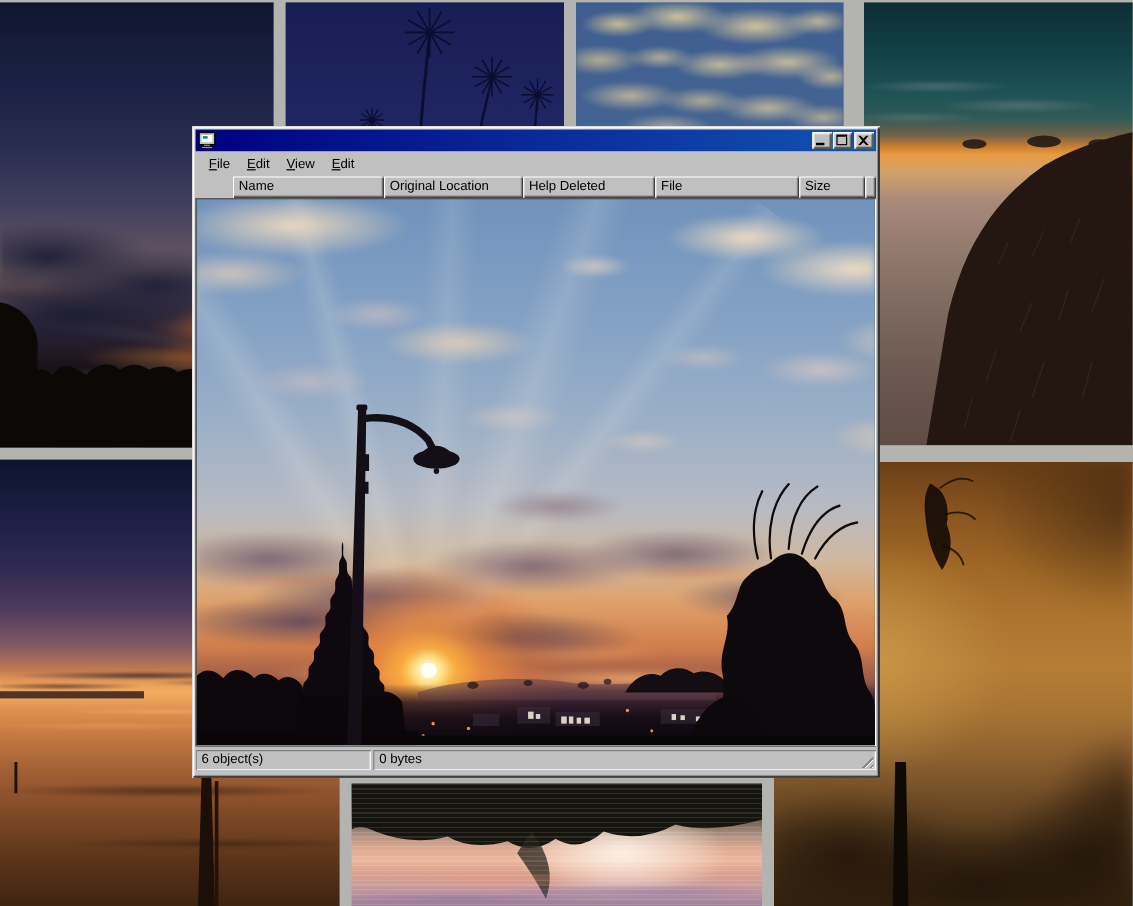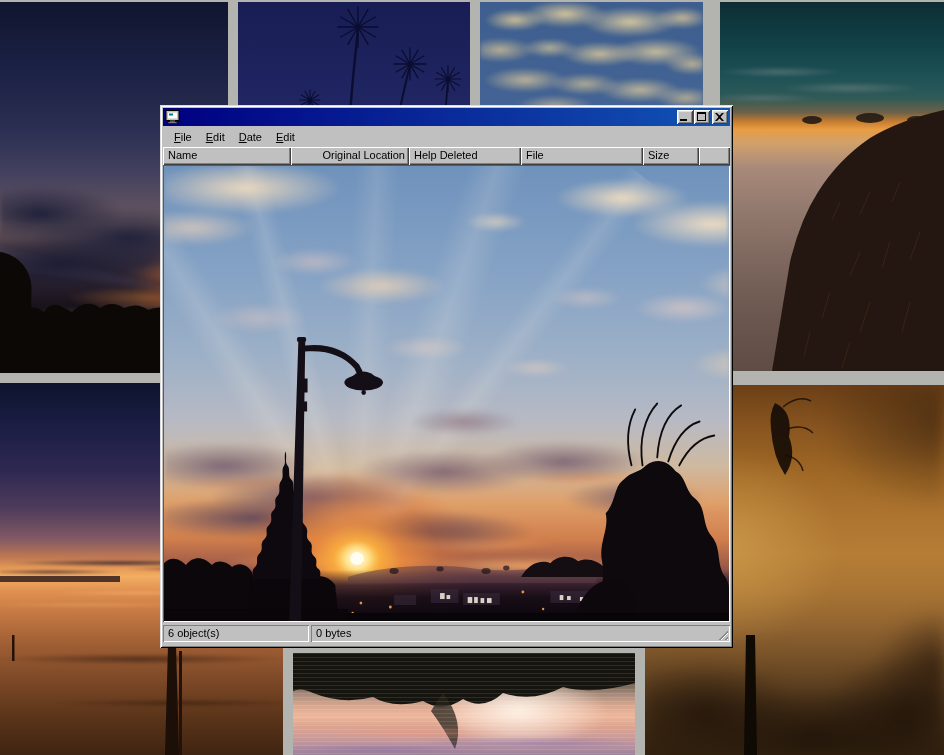--- a/index.html
+++ b/index.html
@@ -109,25 +109,25 @@
   .tb-btn.close{margin-left:2px;}
   .g-min{position:absolute;left:3px;bottom:3px;width:7px;height:2px;background:#000;}
   .g-max{position:absolute;left:3px;top:2px;width:9px;height:9px;box-sizing:border-box;
     border:1px solid #000;border-top-width:2px;}
   .g-close{position:absolute;left:3px;top:3px;width:9px;height:8px;}
 
   .menubar{height:20px;flex:0 0 20px;display:flex;align-items:center;padding-left:4px;}
   .menu-item{display:inline-block;font-size:11px;color:#000;padding:2px 7px 3px;}
   .menu-item::first-letter{text-decoration:underline;}
 
-  .colheads{height:18px;flex:0 0 18px;display:flex;}
+  .colheads{height:18px;flex:0 0 18px;display:flex;margin-left:31px;}
   .col{box-sizing:border-box;height:18px;background:#c0c0c0;font-size:11px;color:#000;
     padding:2px 4px 0 5px;overflow:hidden;white-space:nowrap;
     box-shadow: inset 1px 1px 0 #fff, inset -1px -1px 0 #404040, inset -2px -2px 0 #808080;}
-  .c0{width:128px;} .c1{width:118px;text-align:right;} .c2{width:112px;} .c3{width:122px;}
+  .c0{width:128px;} .c1{width:118px;} .c2{width:112px;} .c3{width:122px;}
   .c4{width:56px;text-align:left;padding-right:7px;} .c5{flex:1;}
 
   .content{flex:1;position:relative;background:#000;
     box-shadow: inset 1px 1px 0 #5a5a5a, inset -1px -1px 0 #fff;}
   .photo{position:absolute;inset:1px;overflow:hidden;
     background:linear-gradient(180deg,#6f92bc 0%,#86a3c5 24%,#9db0c7 42%,#b7bac4 56%,#cfb9a0 66%,#dfa06a 74%,#d07e4c 82%,#9c5a48 88%,#533244 93%,#1d1220 97%,#0d070e 100%);}
   .photo .ray{position:absolute;left:171px;top:-87px;width:44px;height:480px;
     transform-origin:50% 480px;
     background:linear-gradient(90deg, rgba(255,246,232,0) 0%, rgba(255,246,232,.15) 50%, rgba(255,246,232,0) 100%);}
   .photo .r1{transform:rotate(-32deg);} .photo .r2{transform:rotate(-15deg);width:34px;}
@@ -283,21 +283,21 @@
     <div class="tb-btn close">
       <svg class="g-close" viewBox="0 0 9 8">
         <path d="M0,0 L2,0 L4.5,2.5 L7,0 L9,0 L5.5,4 L9,8 L7,8 L4.5,5.5 L2,8 L0,8 L3.5,4 Z" fill="#000"></path>
       </svg>
     </div>
   </div>
 
   <div class="menubar">
     <span class="menu-item">File</span>
     <span class="menu-item">Edit</span>
-    <span class="menu-item">Date</span>
+    <span class="menu-item">View</span>
     <span class="menu-item">Edit</span>
   </div>
 
   <div class="colheads">
     <div class="col c0">Name</div>
     <div class="col c1">Original Location</div>
     <div class="col c2">Help Deleted</div>
     <div class="col c3">File</div>
     <div class="col c4">Size</div>
     <div class="col c5"></div>

